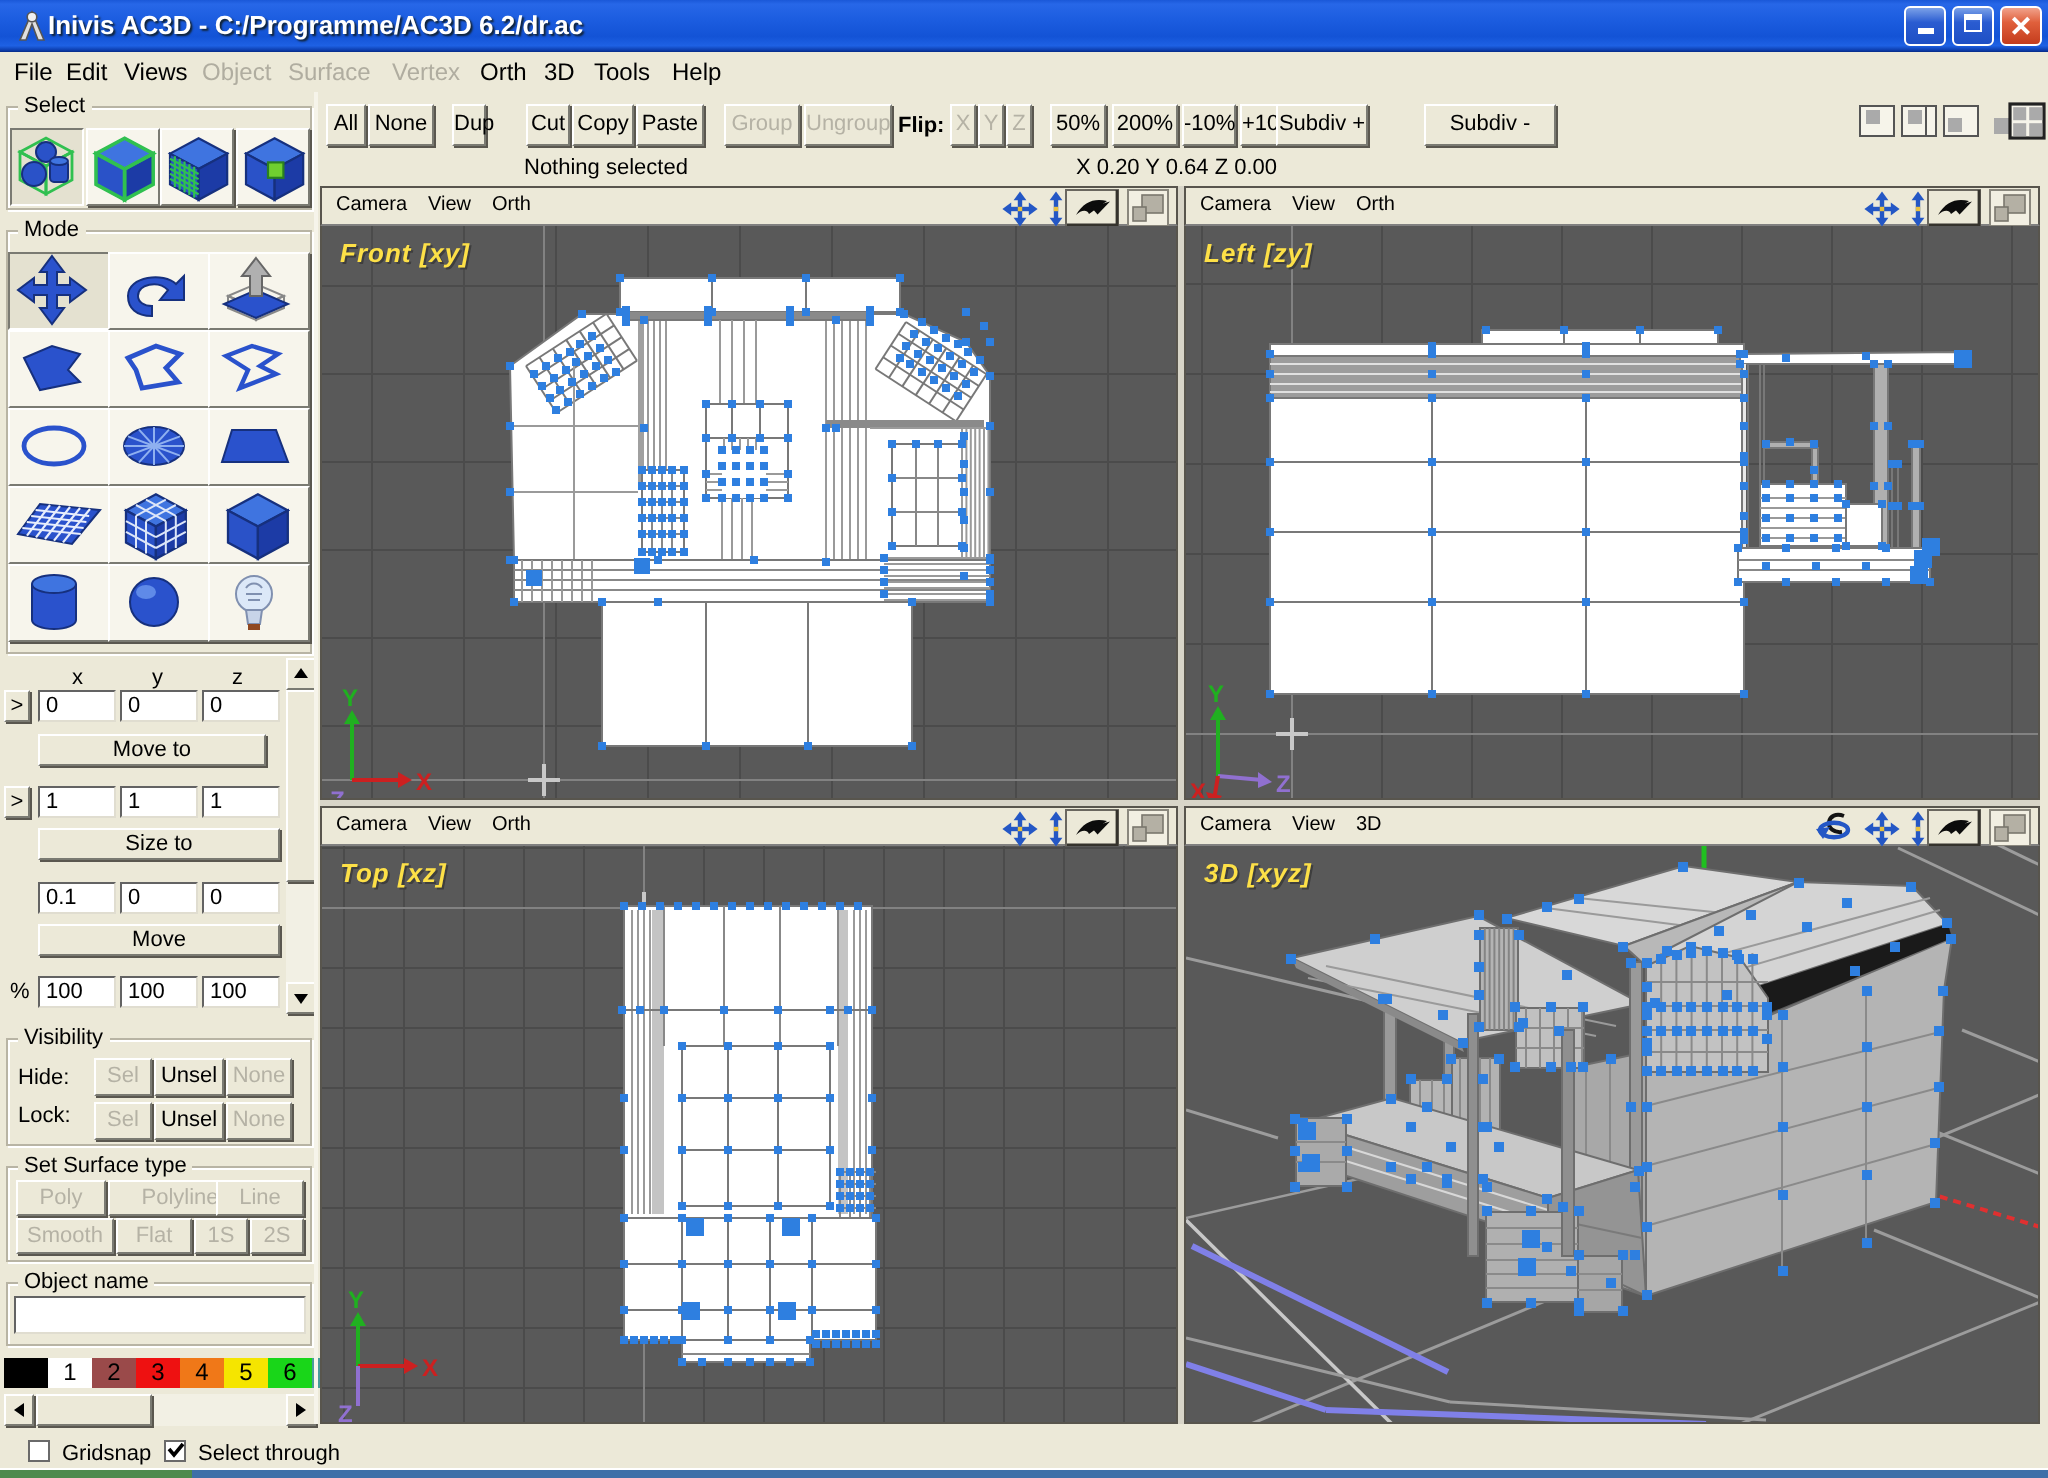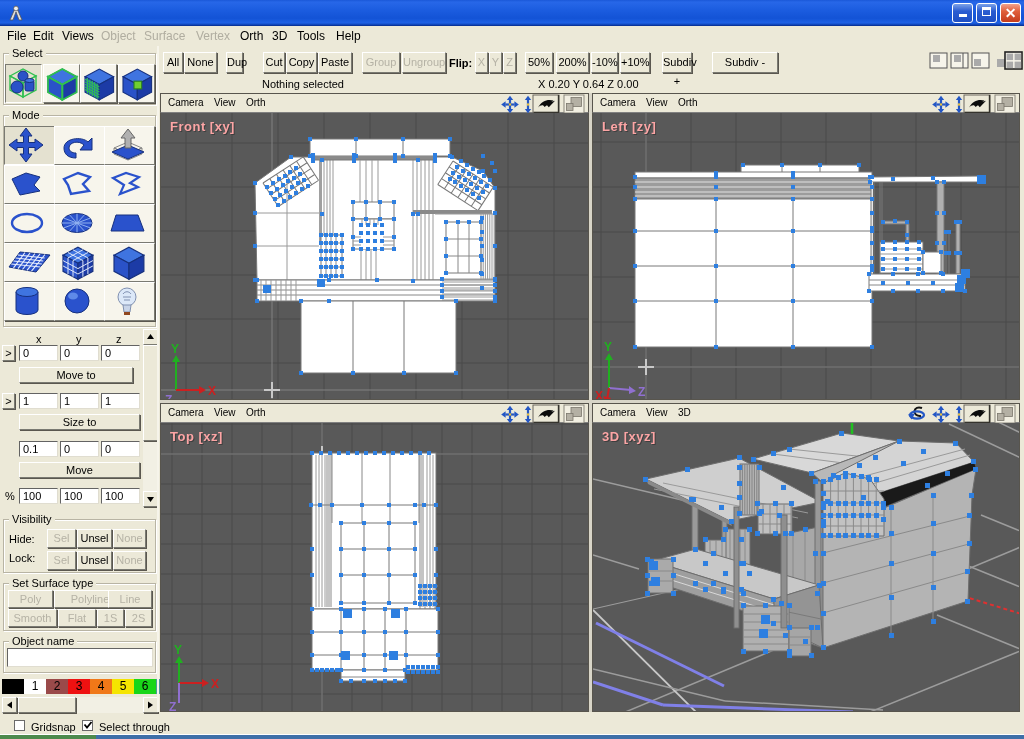--- a/index.html
+++ b/index.html
@@ -21,31 +21,32 @@
 .lbl { position:absolute; color:#000; font-size:11px; }
 .grp { position:absolute; border:1px solid #b8b4a4; box-shadow:inset 1px 1px 0 #fff, 1px 1px 0 #fff; }
 .grp > .cap { position:absolute; top:-7px; left:5px; background:#ece9d8; padding:0 3px; color:#000; font-size:11px; }
 .inp { position:absolute; background:#fff; border:1px solid #808080; border-color:#636363 #e0ddd0 #e0ddd0 #636363;
   font-size:11px; padding:1px 0 0 3px; color:#000; }
 .ibtn { position:absolute; background:#f7f5ec; border:1px solid; border-color:#fff #7a7a72 #7a7a72 #fff; box-shadow:1px 1px 0 #5a574f; }
 .ibtn.sel { border-color:#7a7a72 #fff #fff #7a7a72; box-shadow:none; background:#e4e1d0; }
 .vph { position:absolute; background:#ece9d8; border:1px solid #58554d; border-bottom:1px solid #808080; }
 .vph .m { position:absolute; top:3px; color:#000; font-size:10px; }
 .vp { position:absolute; background:#595959; overflow:hidden; border:1px solid #58554d; border-top:none; }
-.vplabel { position:absolute; left:9px; top:6px; font-size:13px; font-weight:bold; color:#fca5a5; text-shadow:1px 1px 0 #3e3e3e; letter-spacing:0.5px; }
+.vplabel { position:absolute; left:9px; top:6px; font-size:13px; font-weight:bold; color:#fde047; text-shadow:1px 1px 0 #3e3e3e; letter-spacing:0.5px;font-style:italic; }
 svg { position:absolute; }
 .cb { position:absolute; width:11px; height:11px; background:#fff; border:1px solid #6a6a6a; }
 .sbar { position:absolute; background:#f2f0e4; }
 .sbtn { position:absolute; background:#ece9d8; border:1px solid; border-color:#fff #7a7a72 #7a7a72 #fff; box-shadow:1px 1px 0 #5a574f; }
 </style></head><body>
 <div id="titlebar">
   <svg width="22" height="20" style="left:5px;top:3px">
     <path d="M11 3 L5 17 L8 17 L11 9 L14 17 L17 17 Z" fill="#e0e0e0" stroke="#555" stroke-width="0.8"></path>
     <circle cx="11" cy="5.5" r="2.4" fill="#f0f0f0" stroke="#555" stroke-width="0.8"></circle>
   </svg>
+  <div id="titletext">Inivis AC3D - C:/Programme/AC3D 6.2/dr.ac</div>
   <div class="winbtn" id="btnmin" style="left:952px"><span style="display:inline-block;width:8px;height:3px;background:#fff;margin-top:10px"></span></div>
   <div class="winbtn" id="btnmax" style="left:976px"><span style="display:inline-block;width:9px;height:9px;border:1px solid #fff;border-top-width:3px;margin-top:3px"></span></div>
   <div class="winbtn" id="btnclose" style="left:1000px;font-size:14px;line-height:18px">✕</div>
 </div>
 <div id="menubar">
   <span style="left:7px">File</span>
     <span style="left:33px">Edit</span>
     <span style="left:62px">Views</span>
   <span class="dis" style="left:101px">Object</span>
     <span class="dis" style="left:144px">Surface</span>
@@ -65,21 +66,21 @@
   <div class="btn tb dis" style="left:362px;width:38px">Group</div>
   <div class="btn tb dis" style="left:402px;width:44px">Ungroup</div>
   <div class="lbl" style="left:449px;top:57px;font-weight:bold">Flip:</div>
   <div class="btn tb dis" style="left:475px;width:13px">X</div>
   <div class="btn tb dis" style="left:489px;width:13px">Y</div>
   <div class="btn tb dis" style="left:503px;width:13px">Z</div>
   <div class="btn tb" style="left:525px;width:28px">50%</div>
   <div class="btn tb" style="left:556px;width:33px">200%</div>
   <div class="btn tb" style="left:591px;width:27px">-10%</div>
   <div class="btn tb" style="left:620px;width:30px">+10%</div>
-  <div class="btn tb" style="left:662px;width:30px">Subdiv +</div>
+  <div class="btn tb" style="left:638px;width:46px">Subdiv +</div>
   <div class="btn tb" style="left:712px;width:66px">Subdiv -</div>
   <div class="lbl" style="left:262px;top:78px">Nothing selected</div>
   <div class="lbl" style="left:538px;top:78px">X 0.20 Y 0.64 Z 0.00</div>
 <svg width="100" height="24" style="left:924px;top:50px">
   <g stroke="#555" fill="none">
         <rect x="6" y="3" width="17" height="15" fill="#f6f4ea"></rect>
         <rect x="9" y="5" width="7" height="7" fill="#aaa" stroke="none"></rect>
       </g>
   <g stroke="#555" fill="none">
         <rect x="27" y="3" width="17" height="15" fill="#f6f4ea"></rect>

